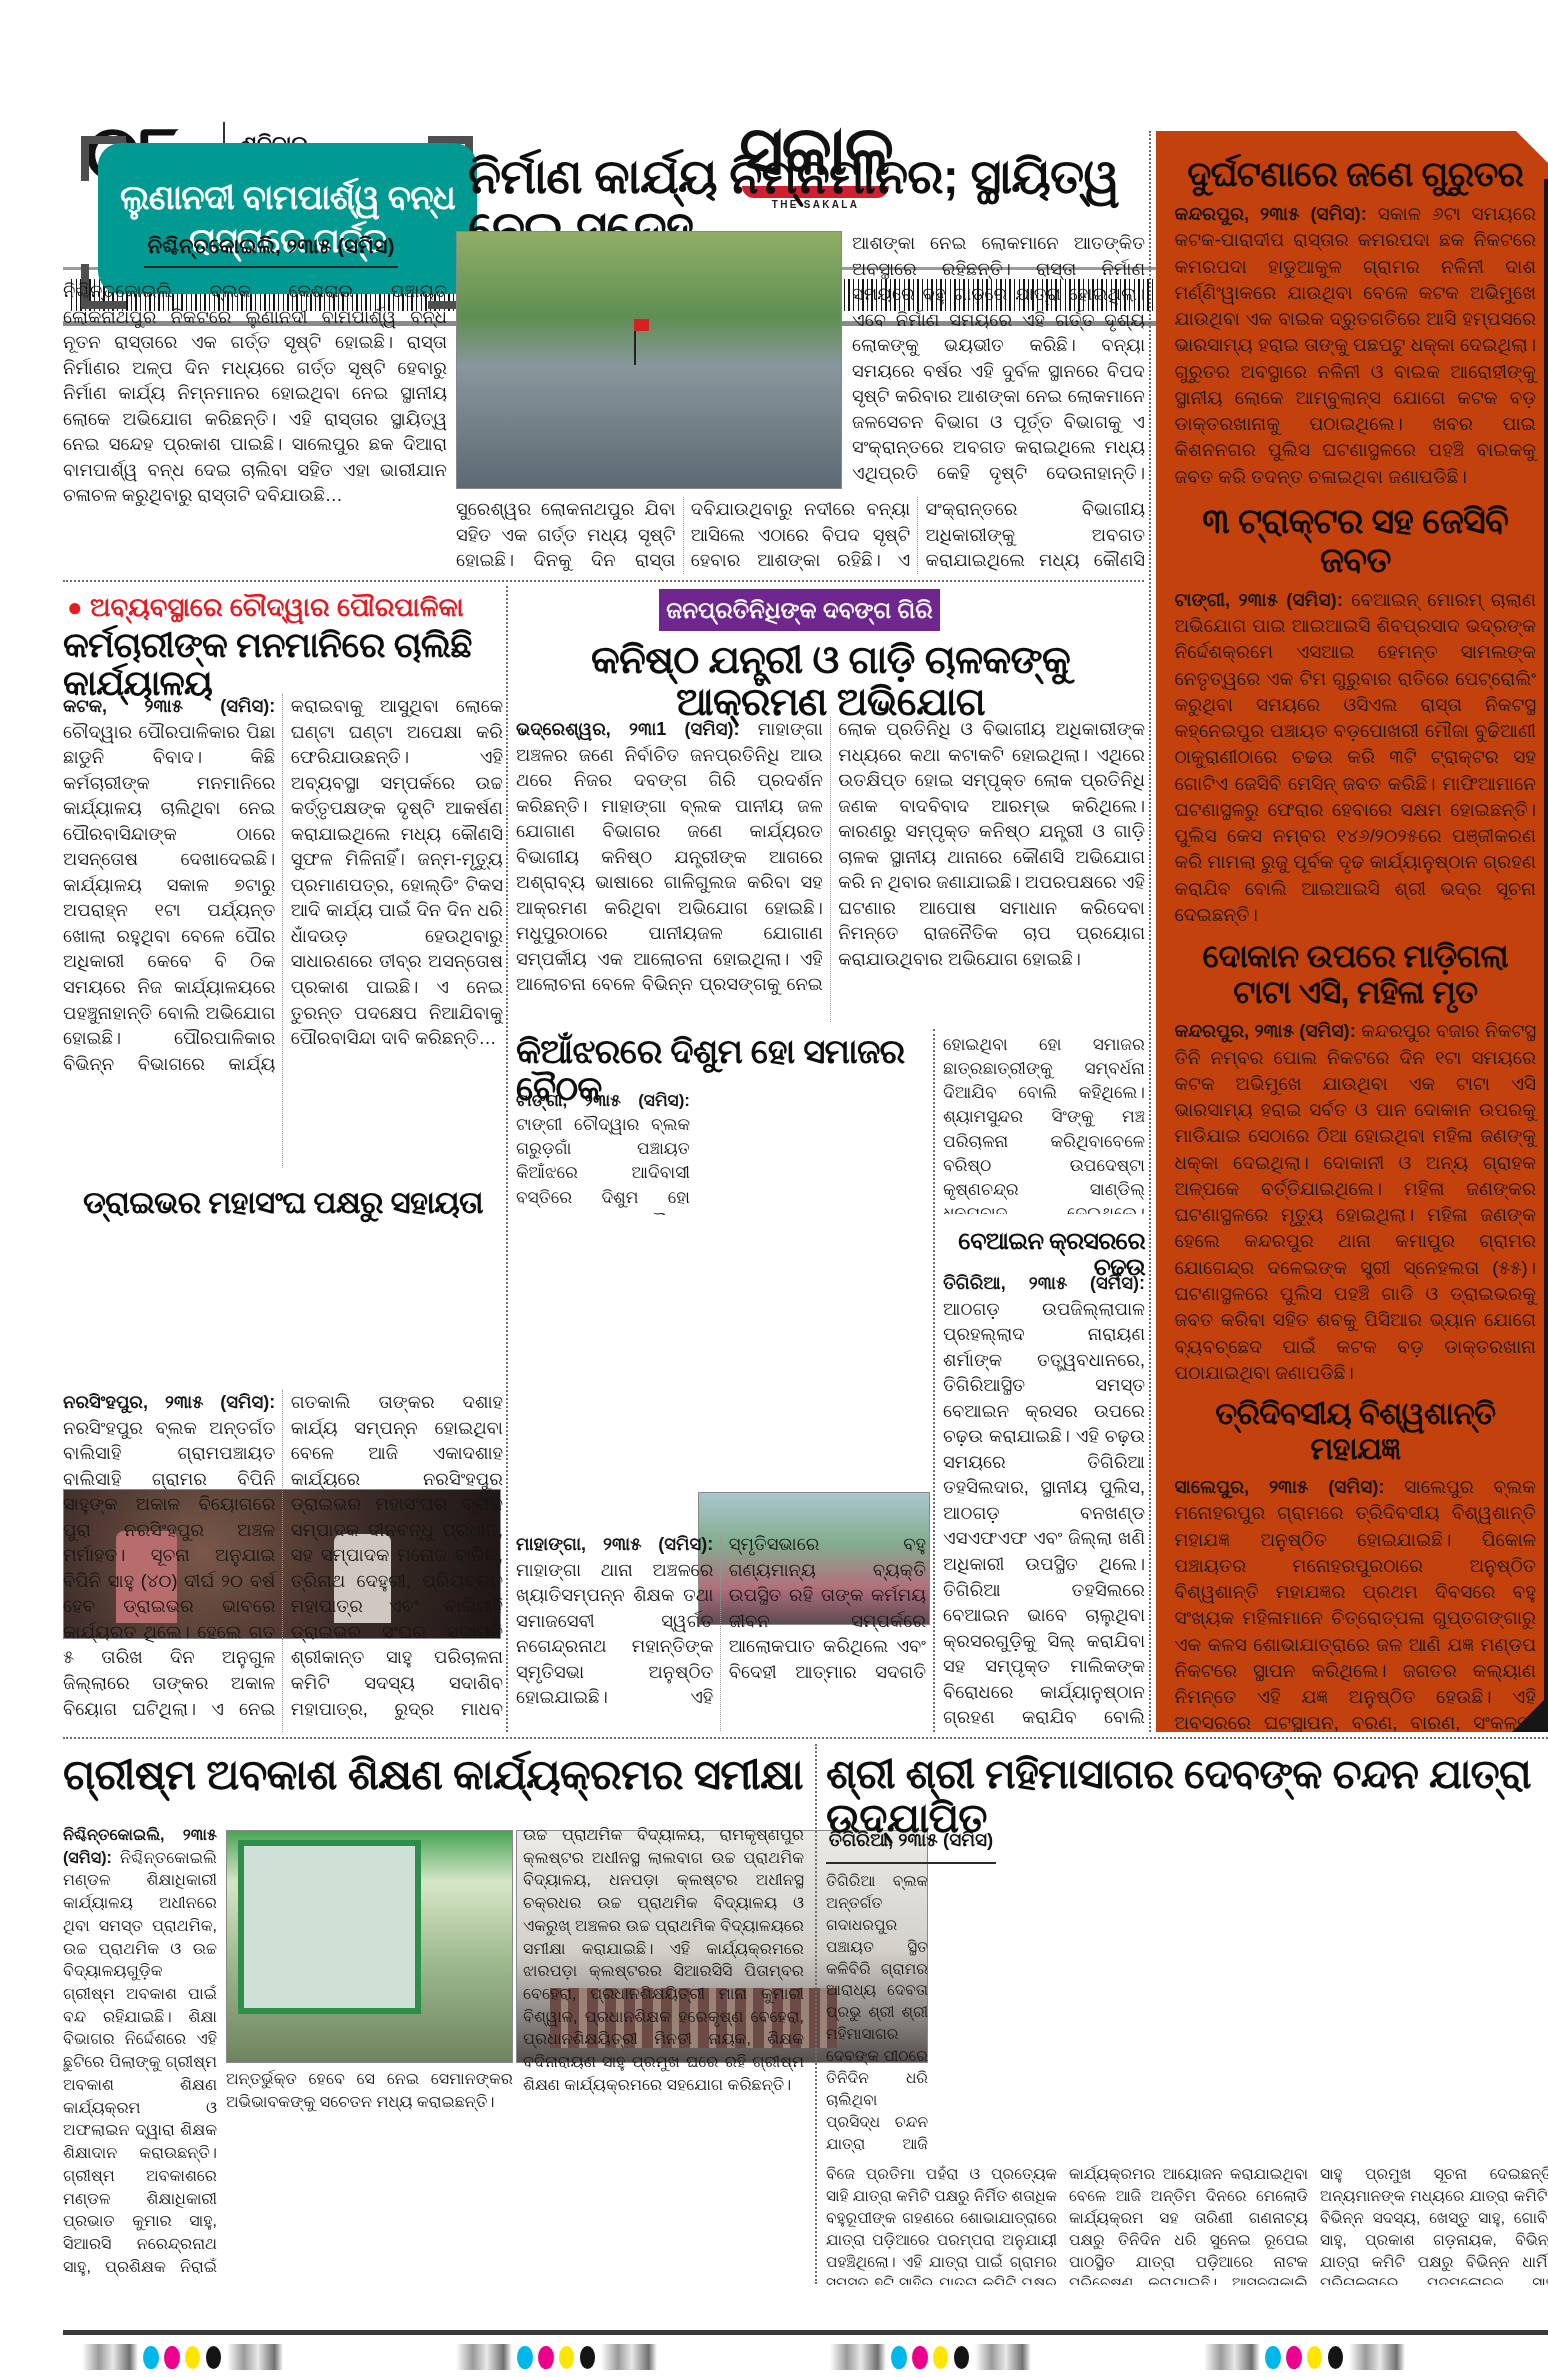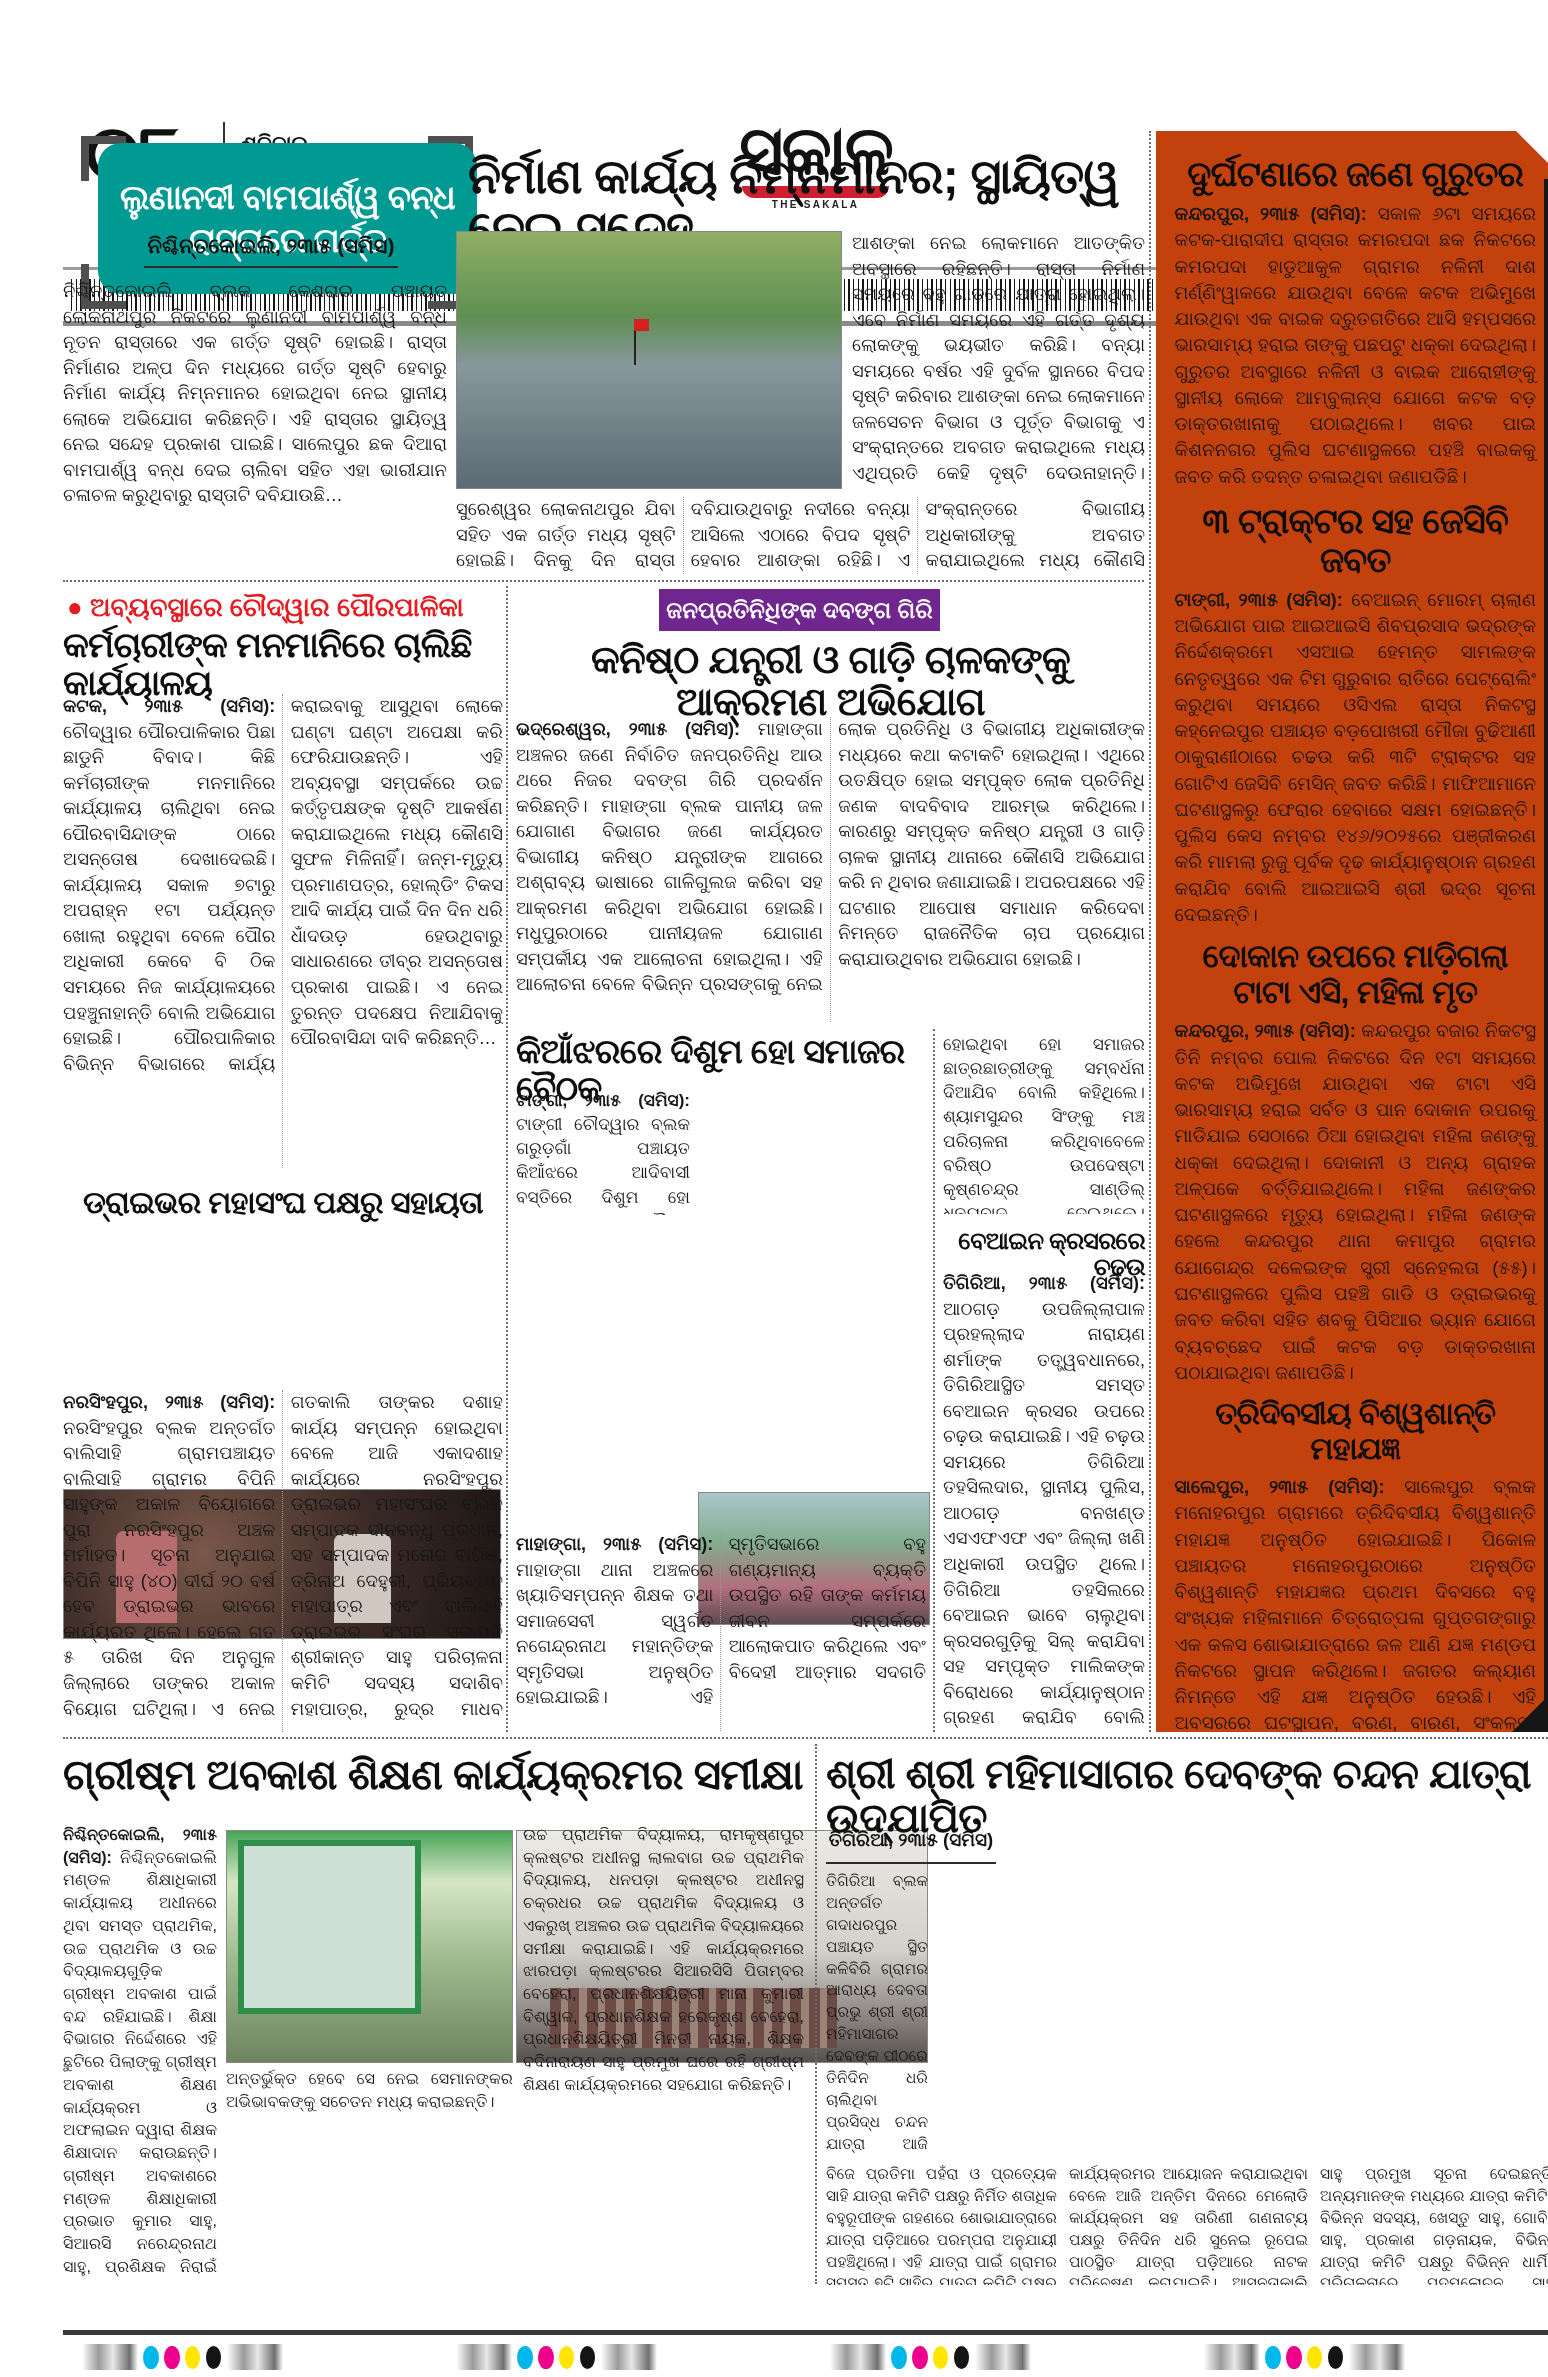--- a/index.html
+++ b/index.html
@@ -109,21 +109,21 @@
     <div class="fig2"></div>
   </div>
   <p class="abs body-txt col2" style="left:27px;top:1390px;width:440px;height:342px;margin:0;overflow:hidden;">
     <b class="dl">ନରସିଂହପୁର, ୨୩ା୫ (ସମିସ):</b>
     <span>ନରସିଂହପୁର ବ୍ଲକ ଅନ୍ତର୍ଗତ ବାଲିସାହି ଗ୍ରାମପଞ୍ଚାୟତ ବାଲିସାହି ଗ୍ରାମର ବିପିନି ସାହୁଙ୍କ ଅକାଳ ବିୟୋଗରେ ପୁରା ନରସିଂହପୁର ଅଞ୍ଚଳ ମର୍ମାହତ। ସୂଚନା ଅନୁଯାଇ ବିପିନି ସାହୁ (୪୦) ଦୀର୍ଘ ୨୦ ବର୍ଷ ହେବ ଡ୍ରାଇଭର ଭାବରେ କାର୍ଯ୍ୟରତ ଥିଲେ। ହେଲେ ଗତ ୫ ତାରିଖ ଦିନ ଅନୁଗୁଳ ଜିଲ୍ଲାରେ ତାଙ୍କର ଅକାଳ ବିୟୋଗ ଘଟିଥିଲା। ଏ ନେଇ ଗତକାଲି ତାଙ୍କର ଦଶାହ କାର୍ଯ୍ୟ ସମ୍ପନ୍ନ ହୋଇଥିବା ବେଳେ ଆଜି ଏକାଦଶାହ କାର୍ଯ୍ୟରେ ନରସିଂହପୁର ଡ୍ରାଇଭର ମହାସଂଘର ବ୍ଲକ ସମ୍ପାଦକ ଦୀନବନ୍ଧୁ ପ୍ରଧାନ, ସହ ସମ୍ପାଦକ ମନୋଜ ବାରିକ, ତ୍ରିନାଥ ଦେହୁରୀ, ପ୍ରିୟବ୍ରତ ମହାପାତ୍ର ଏବଂ ବାଲିସାହି ଡ୍ରାଇଭର ସଂଘର ସଭାପତି ଶ୍ରୀକାନ୍ତ ସାହୁ ପରିଚାଳନା କମିଟି ସଦସ୍ୟ ସଦାଶିବ ମହାପାତ୍ର, ରୁଦ୍ର ମାଧବ ଶତପଥି ଏବଂ ଡ୍ରାଇଭର ସଂଘର ସମସ୍ତ ସଦସ୍ୟ ବାଲିସାହି ସ୍ଥିତ ବିପିନି ସାହୁଙ୍କ ବାସଭବନରେ ଉପସ୍ଥିତ ରହି ତାଙ୍କର ଅମର ଆତ୍ମାର ସଦଗତି ନିମନ୍ତେ ଏକ ଶାନ୍ତିପୂର୍ଣ୍ଣ କ୍ୟାଣ୍ଡେଲ ଶୋଭାଯାତ୍ରା କରିଥିଲେ। ପରେ ଡ୍ରାଇଭର ମହାସଂଘର ସମସ୍ତ ସଦସ୍ୟ ତାଙ୍କ ପରିବାରକୁ ସାକ୍ଷାତ କରି ଏହି ଦାରୁଣ ସ୍ଥିତିରେ ପରିବାରଙ୍କୁ ଆର୍ଥିକ ସହାୟତା ୪୬,୫୦୦/- ଟଙ୍କା ବିପିନି ସାହୁଙ୍କ ପତ୍ନୀ ସୁଜାତା ସାହୁ, ଝିଅ ଲିସ୍ପା ସାହୁ ଏବଂ ପୁଅ ଓମ ସାହୁଙ୍କୁ ପ୍ରଦାନ କରିଥିଲେ।</span>
   </p>
 
   <div class="abs purple-box" style="left:623px;top:589px;width:281px;height:42px;font-size:23px;">ଜନପ୍ରତିନିଧିଙ୍କ ଦବଙ୍ଗ ଗିରି</div>
   <h2 class="abs hl center" style="left:480px;top:639px;width:629px;font-size:39px;margin:0;">କନିଷ୍ଠ ଯନ୍ତ୍ରୀ ଓ ଗାଡ଼ି ଚାଳକଙ୍କୁ ଆକ୍ରମଣ ଅଭିଯୋଗ</h2>
   <p class="abs body-txt col2" style="left:480px;top:717px;width:629px;height:305px;margin:0;overflow:hidden;">
-    <b class="dl">ଭଦ୍ରେଶ୍ୱର, ୨୩ା୫ (ସମିସ):</b>
+    <b class="dl">ଭଦ୍ରେଶ୍ୱର, ୨୩ା1 (ସମିସ):</b>
     <span>ମାହାଙ୍ଗା ଅଞ୍ଚଳର ଜଣେ ନିର୍ବାଚିତ ଜନପ୍ରତିନିଧି ଆଉ ଥରେ ନିଜର ଦବଙ୍ଗ ଗିରି ପ୍ରଦର୍ଶନ କରିଛନ୍ତି। ମାହାଙ୍ଗା ବ୍ଲକ ପାନୀୟ ଜଳ ଯୋଗାଣ ବିଭାଗର ଜଣେ କାର୍ଯ୍ୟରତ ବିଭାଗୀୟ କନିଷ୍ଠ ଯନ୍ତ୍ରୀଙ୍କ ଆଗରେ ଅଶ୍ରାବ୍ୟ ଭାଷାରେ ଗାଳିଗୁଲଜ କରିବା ସହ ଆକ୍ରମଣ କରିଥିବା ଅଭିଯୋଗ ହୋଇଛି। ମଧୁପୁରଠାରେ ପାନୀୟଜଳ ଯୋଗାଣ ସମ୍ପର୍କୀୟ ଏକ ଆଲୋଚନା ହୋଇଥିଲା। ଏହି ଆଲୋଚନା ବେଳେ ବିଭିନ୍ନ ପ୍ରସଙ୍ଗକୁ ନେଇ ଲୋକ ପ୍ରତିନିଧି ଓ ବିଭାଗୀୟ ଅଧିକାରୀଙ୍କ ମଧ୍ୟରେ କଥା କଟାକଟି ହୋଇଥିଲା। ଏଥିରେ ଉତକ୍ଷିପ୍ତ ହୋଇ ସମ୍ପୃକ୍ତ ଲୋକ ପ୍ରତିନିଧି ଜଣକ ବାଦବିବାଦ ଆରମ୍ଭ କରିଥିଲେ। କାରଣରୁ ସମ୍ପୃକ୍ତ କନିଷ୍ଠ ଯନ୍ତ୍ରୀ ଓ ଗାଡ଼ି ଚାଳକ ସ୍ଥାନୀୟ ଥାନାରେ କୌଣସି ଅଭିଯୋଗ କରି ନ ଥିବାର ଜଣାଯାଇଛି। ଅପରପକ୍ଷରେ ଏହି ଘଟଣାର ଆପୋଷ ସମାଧାନ କରିଦେବା ନିମନ୍ତେ ରାଜନୈତିକ ଚାପ ପ୍ରୟୋଗ କରାଯାଉଥିବାର ଅଭିଯୋଗ ହୋଇଛି।</span>
   </p>
 
   <h2 class="abs hl" style="left:480px;top:1033px;width:416px;font-size:34px;margin:0;">କିଆଁଝରରେ ଦିଶୁମ ହୋ ସମାଜର ବୈଠକ</h2>
   <p class="abs body-txt" style="left:480px;top:1089px;width:174px;height:126px;margin:0;overflow:hidden;font-size:17px;">
     <b class="dl">ଟାଙ୍ଗୀ, ୨୩ା୫ (ସମିସ):</b>
     <span>ଟାଙ୍ଗୀ ଚୌଦ୍ୱାର ବ୍ଲକ ଗରୁଡ଼ଗାଁ ପଞ୍ଚାୟତ କିଆଁଝରେ ଆଦିବାସୀ ବସ୍ତିରେ ଦିଶୁମ ହୋ ସମାଜର ଏକ ବୈଠକ ଅନୁଷ୍ଠିତ ହୋଇଯାଇଛି…</span>
   </p>
   <div class="abs photo ph-meet" style="left:662px;top:1084px;width:230px;height:131px;"></div>
   <div class="abs body-txt" style="left:907px;top:1033px;width:202px;height:181px;overflow:hidden;font-size:17px;">ହୋଇଥିବା ହୋ ସମାଜର ଛାତ୍ରଛାତ୍ରୀଙ୍କୁ ସମ୍ବର୍ଧନା ଦିଆଯିବ ବୋଲି କହିଥିଲେ। ଶ୍ୟାମସୁନ୍ଦର ସିଂଙ୍କୁ ମଞ୍ଚ ପରିଚାଳନା କରିଥିବାବେଳେ ବରିଷ୍ଠ ଉପଦେଷ୍ଟା କୃଷ୍ଣଚନ୍ଦ୍ର ସାଣ୍ଡିଲ୍ ଧନ୍ୟବାଦ ଦେଇଥିଲେ। ରାଜେନ୍ଦ୍ର…</div>

